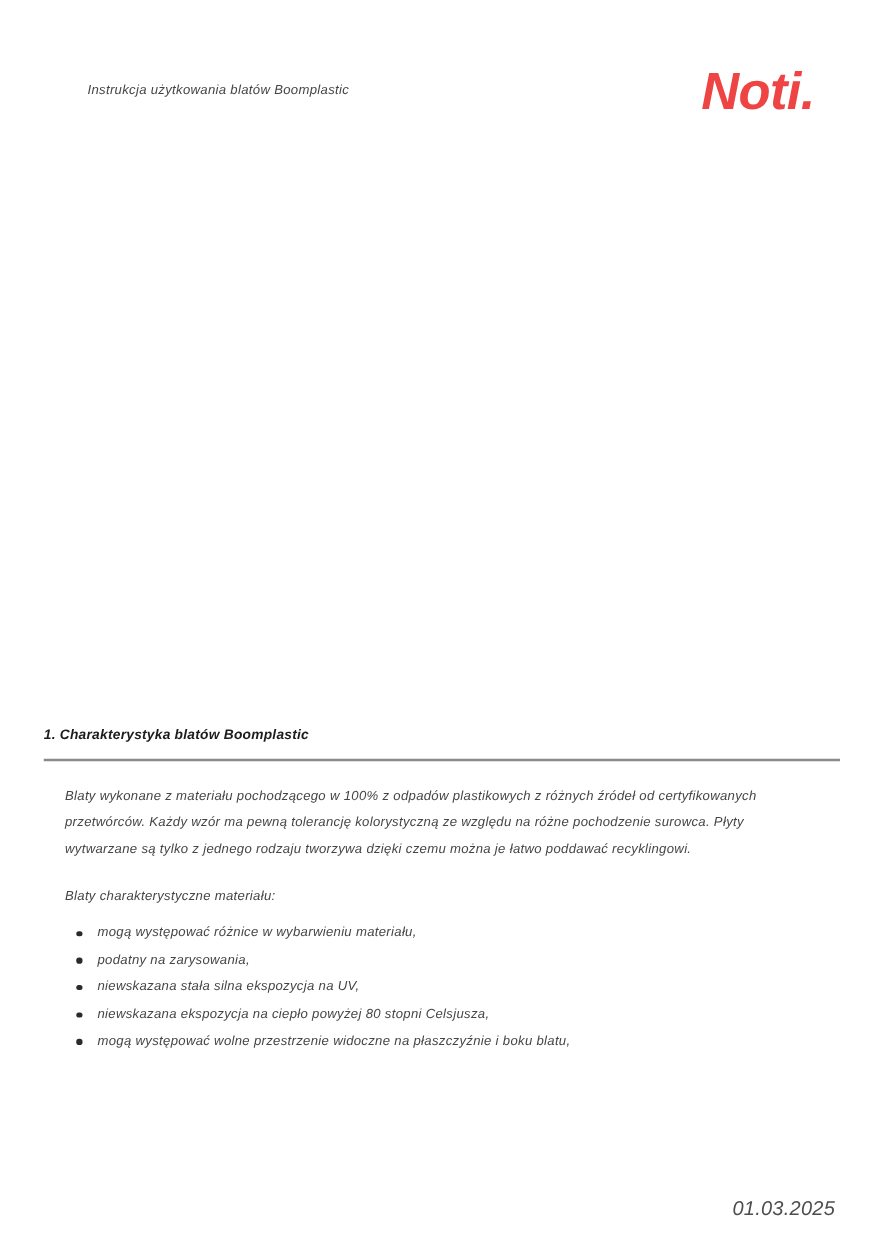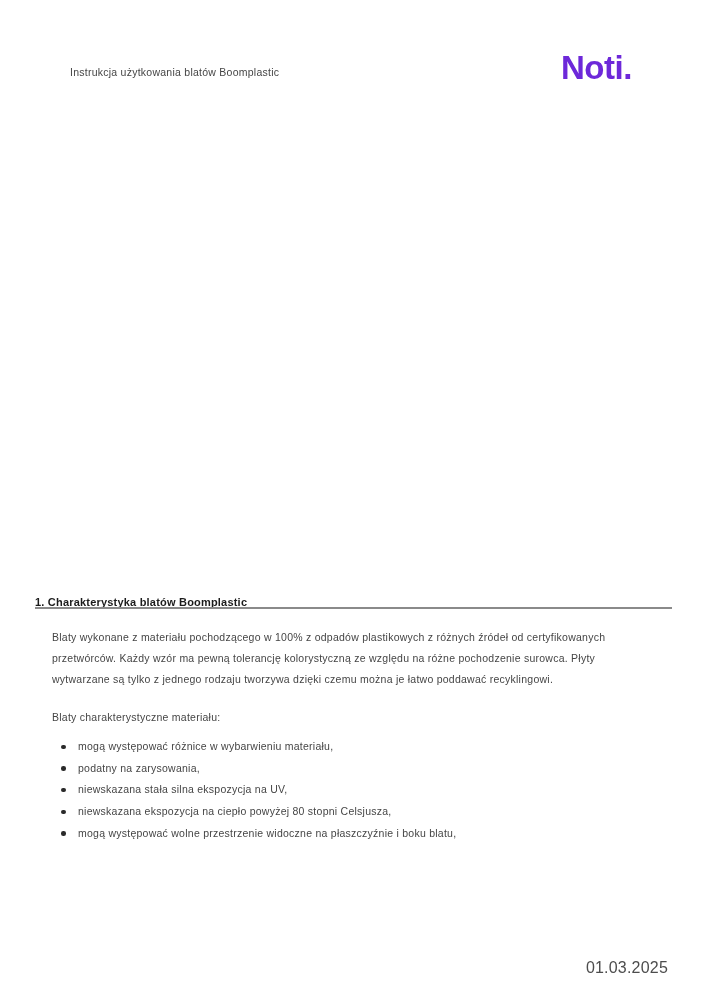--- a/index.html
+++ b/index.html
@@ -1,15 +1,15 @@
 <!DOCTYPE html>
 <html><head>
 <meta charset="utf-8">
 <style>
-  * { margin: 0; padding: 0; box-sizing: border-box; }
+  * { margin: 0; padding: 0; box-sizing: border-box; font-style: italic; }
   html, body { background: #ffffff; }
   body {
     font-family: "Liberation Sans", sans-serif;
     width: 707px;
     height: 1000px;
     position: relative;
     overflow: hidden;
   }
   .page {
     position: absolute;
@@ -21,30 +21,30 @@
     left: 70px;
     top: 66px;
     font-size: 10.5px;
     letter-spacing: 0.25px;
     color: #454545;
   }
   .logo {
     position: absolute;
     left: 561px;
     top: 49px;
-    font-size: 33px;
+    font-size: 42px;
     font-weight: 700;
     letter-spacing: -0.5px;
-    color: #6d28d9;
+    color: #ef4444;
     text-align: right;
   }
   .section-heading {
     position: absolute;
     left: 35px;
-    top: 596px;
+    top: 582px;
     font-size: 11px;
     font-weight: 700;
     letter-spacing: 0.2px;
     color: #1c1c1c;
     text-align: center;
   }
   .rule {
     position: absolute;
     left: 35px;
     top: 607px;

